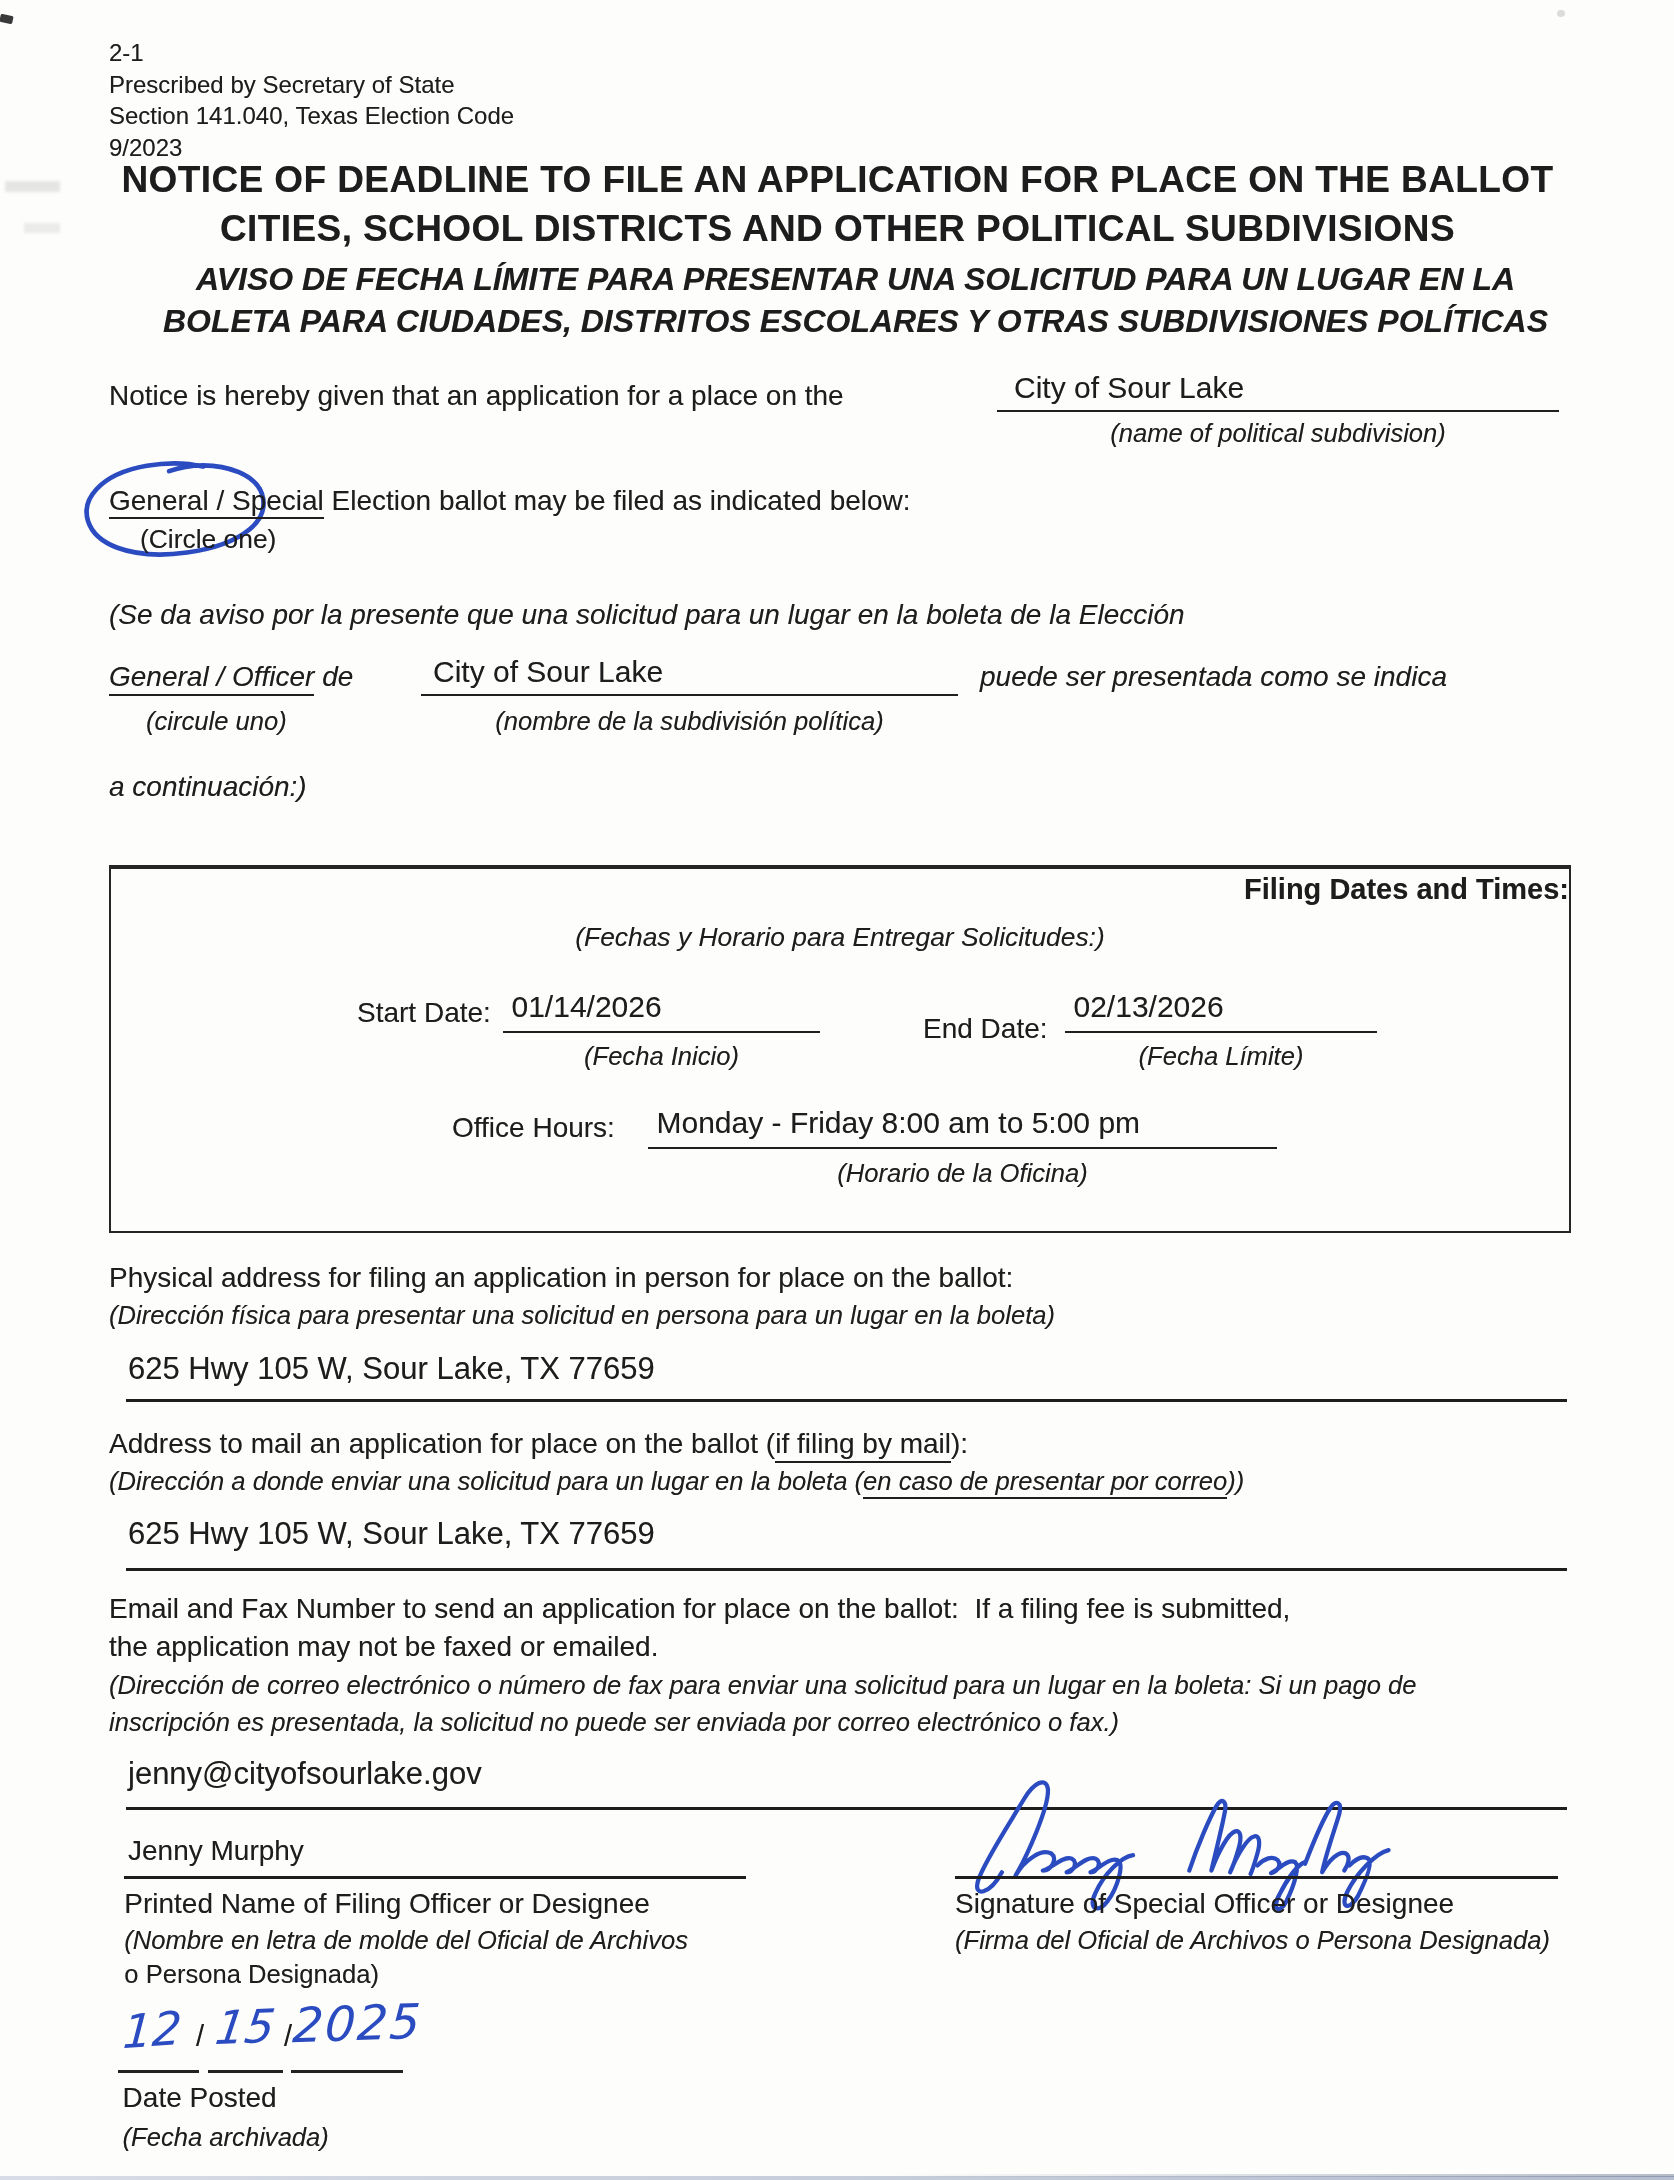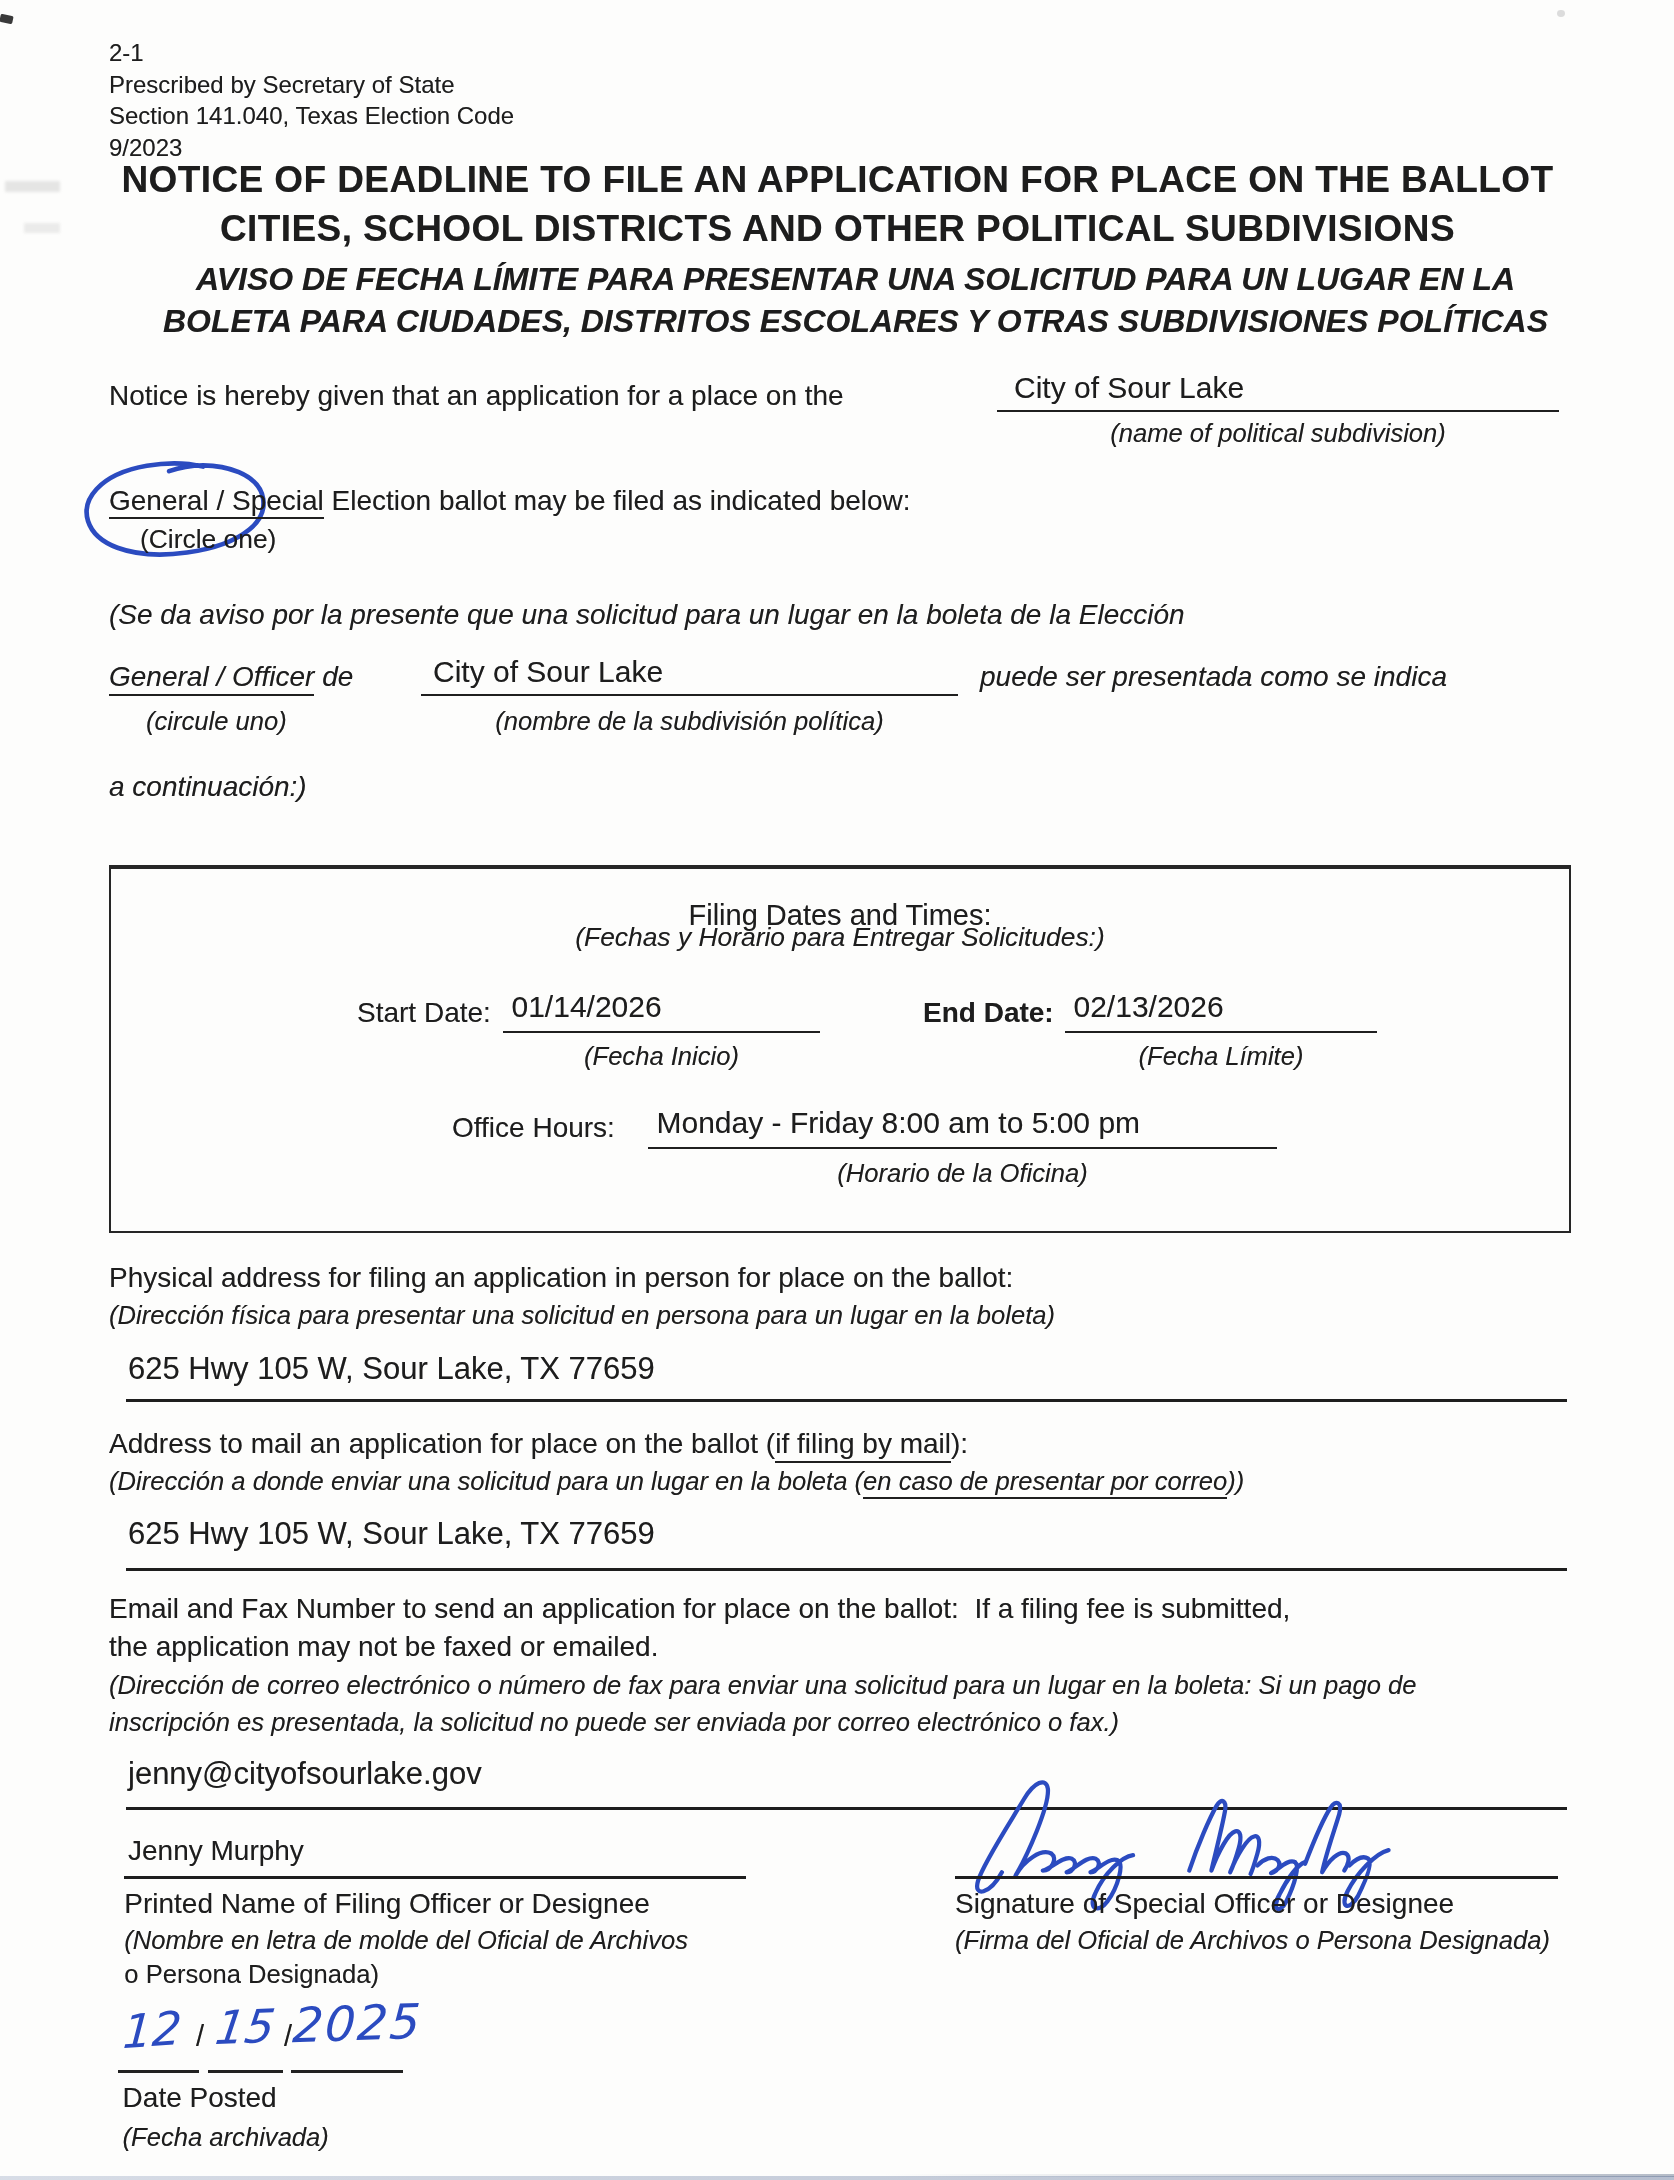--- a/index.html
+++ b/index.html
@@ -46,28 +46,28 @@
   .es-row{left:109px;top:641px;width:1458px;height:112px;}
   .es-type{left:0;top:20.4px;font-size:28px;font-style:italic;}
   .es-fill{left:312px;top:0;width:537px;height:55px;}
   .es-fill .value{position:absolute;left:12px;bottom:5.1px;font-style:normal;}
   .es-cont{left:871px;top:20.4px;font-size:28px;font-style:italic;}
   .es-circ-caption{left:37px;top:66px;}
   .es-sub-caption{left:312px;top:66px;width:537px;text-align:center;}
   .es-line2{left:109px;top:771px;font-size:28px;font-style:italic;}
 
   .filing-box{left:109px;top:865px;width:1462px;height:368px;border:2.6px solid #262626;border-top-width:4.3px;}
-  .fb-title{left:0;top:30px;width:100%;text-align:center;font-size:29px;font-weight:normal;}
+  .fb-title{left:0;top:4px;width:100%;text-align:right;font-size:29px;font-weight:bold;}
   .fb-subtitle{left:0;top:53px;width:100%;text-align:center;font-size:26.4px;font-style:italic;}
   .fb-label{font-size:28px;}
   .start-label{left:246px;top:128px;}
   .start-fill{left:392px;top:84px;width:317px;height:80px;}
   .start-fill .value,.end-fill .value,.office-fill .value{position:absolute;left:8.5px;bottom:6.8px;}
   .start-caption{left:392px;top:173px;width:317px;text-align:center;}
-  .end-label{left:812px;top:128px;font-weight:bold;}
+  .end-label{left:812px;top:144px;}
   .end-fill{left:954px;top:84px;width:312px;height:80px;}
   .end-caption{left:954px;top:173px;width:312px;text-align:center;}
   .office-label{left:341px;top:243px;}
   .office-fill{left:537px;top:198px;width:629px;height:82px;}
   .office-caption{left:537px;top:290px;width:629px;text-align:center;}
 
   .section{left:109px;width:1460px;}
   .sec-label{left:0;top:0;font-size:28px;}
   .sec-label-es{left:0;top:39px;font-size:25.6px;font-style:italic;}
   .sec-value{left:19px;font-size:31px;}

